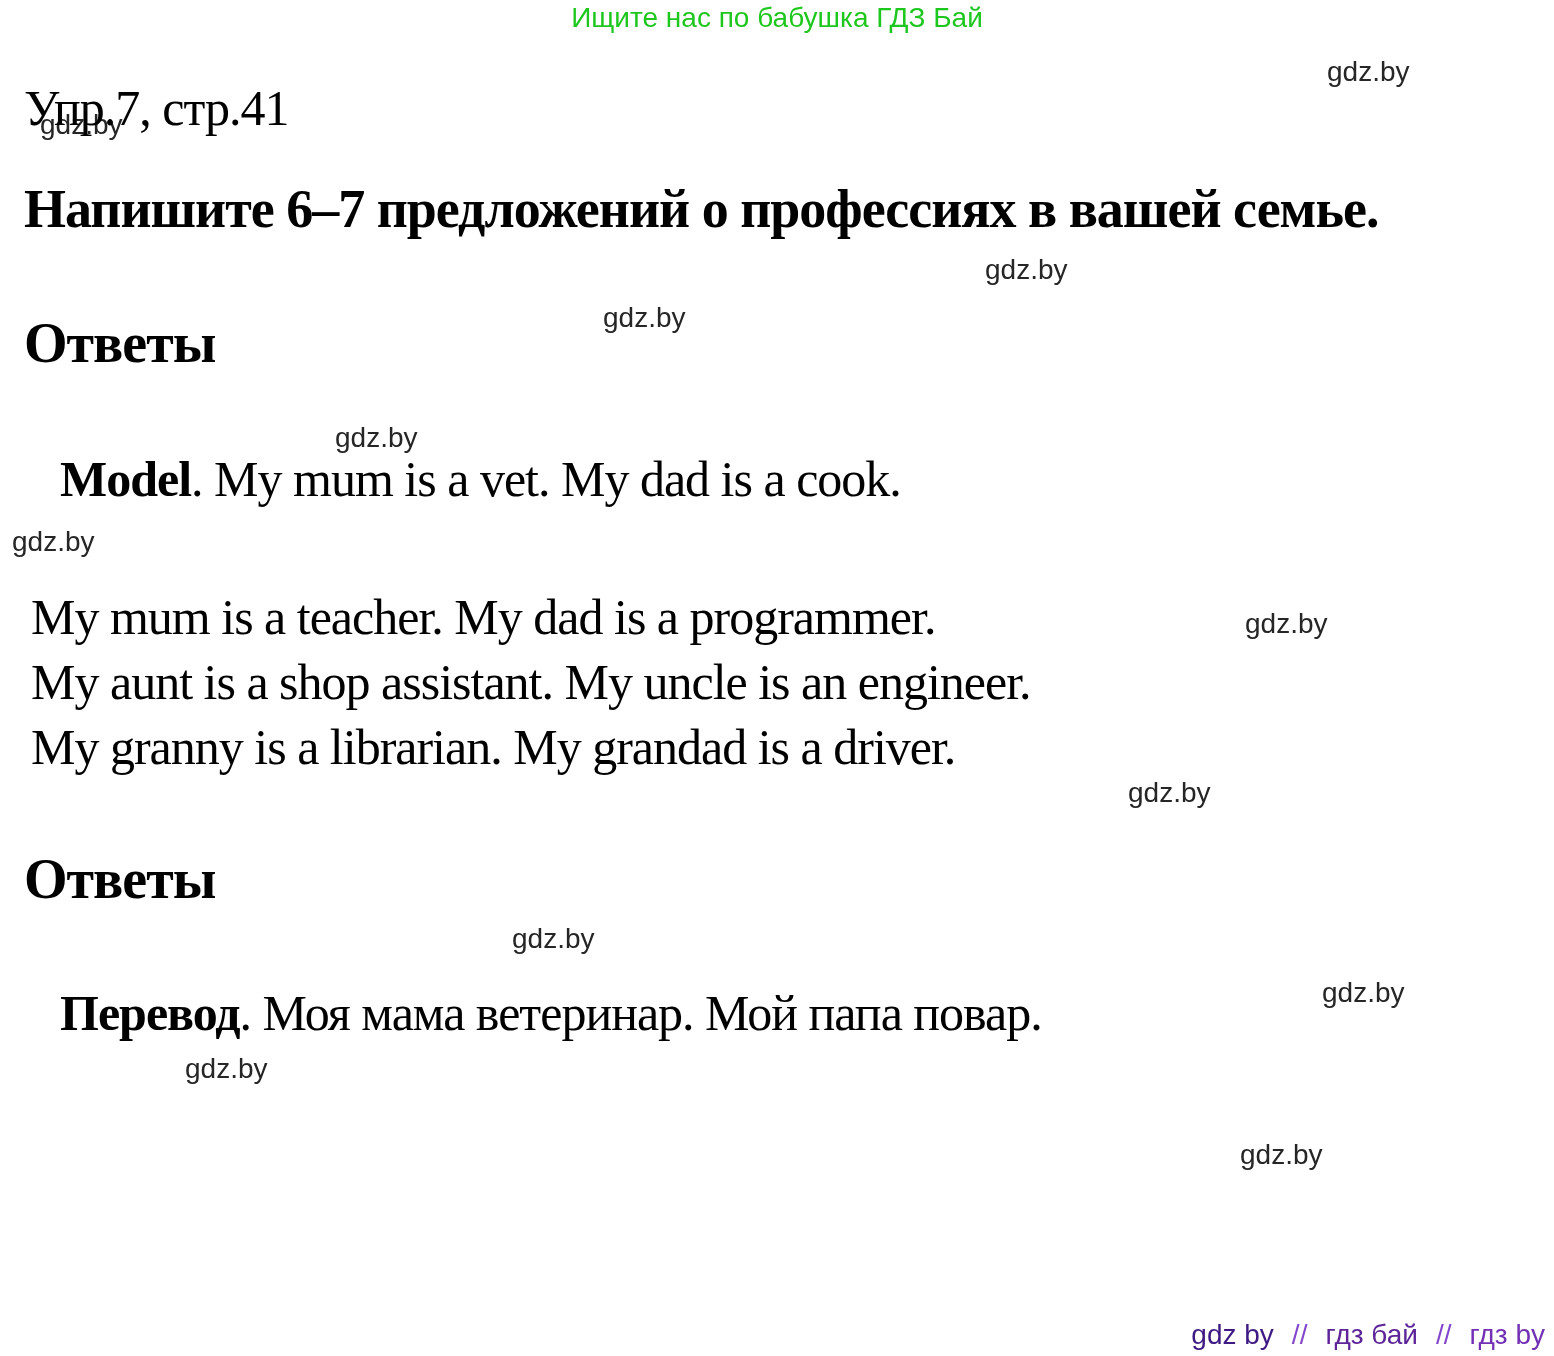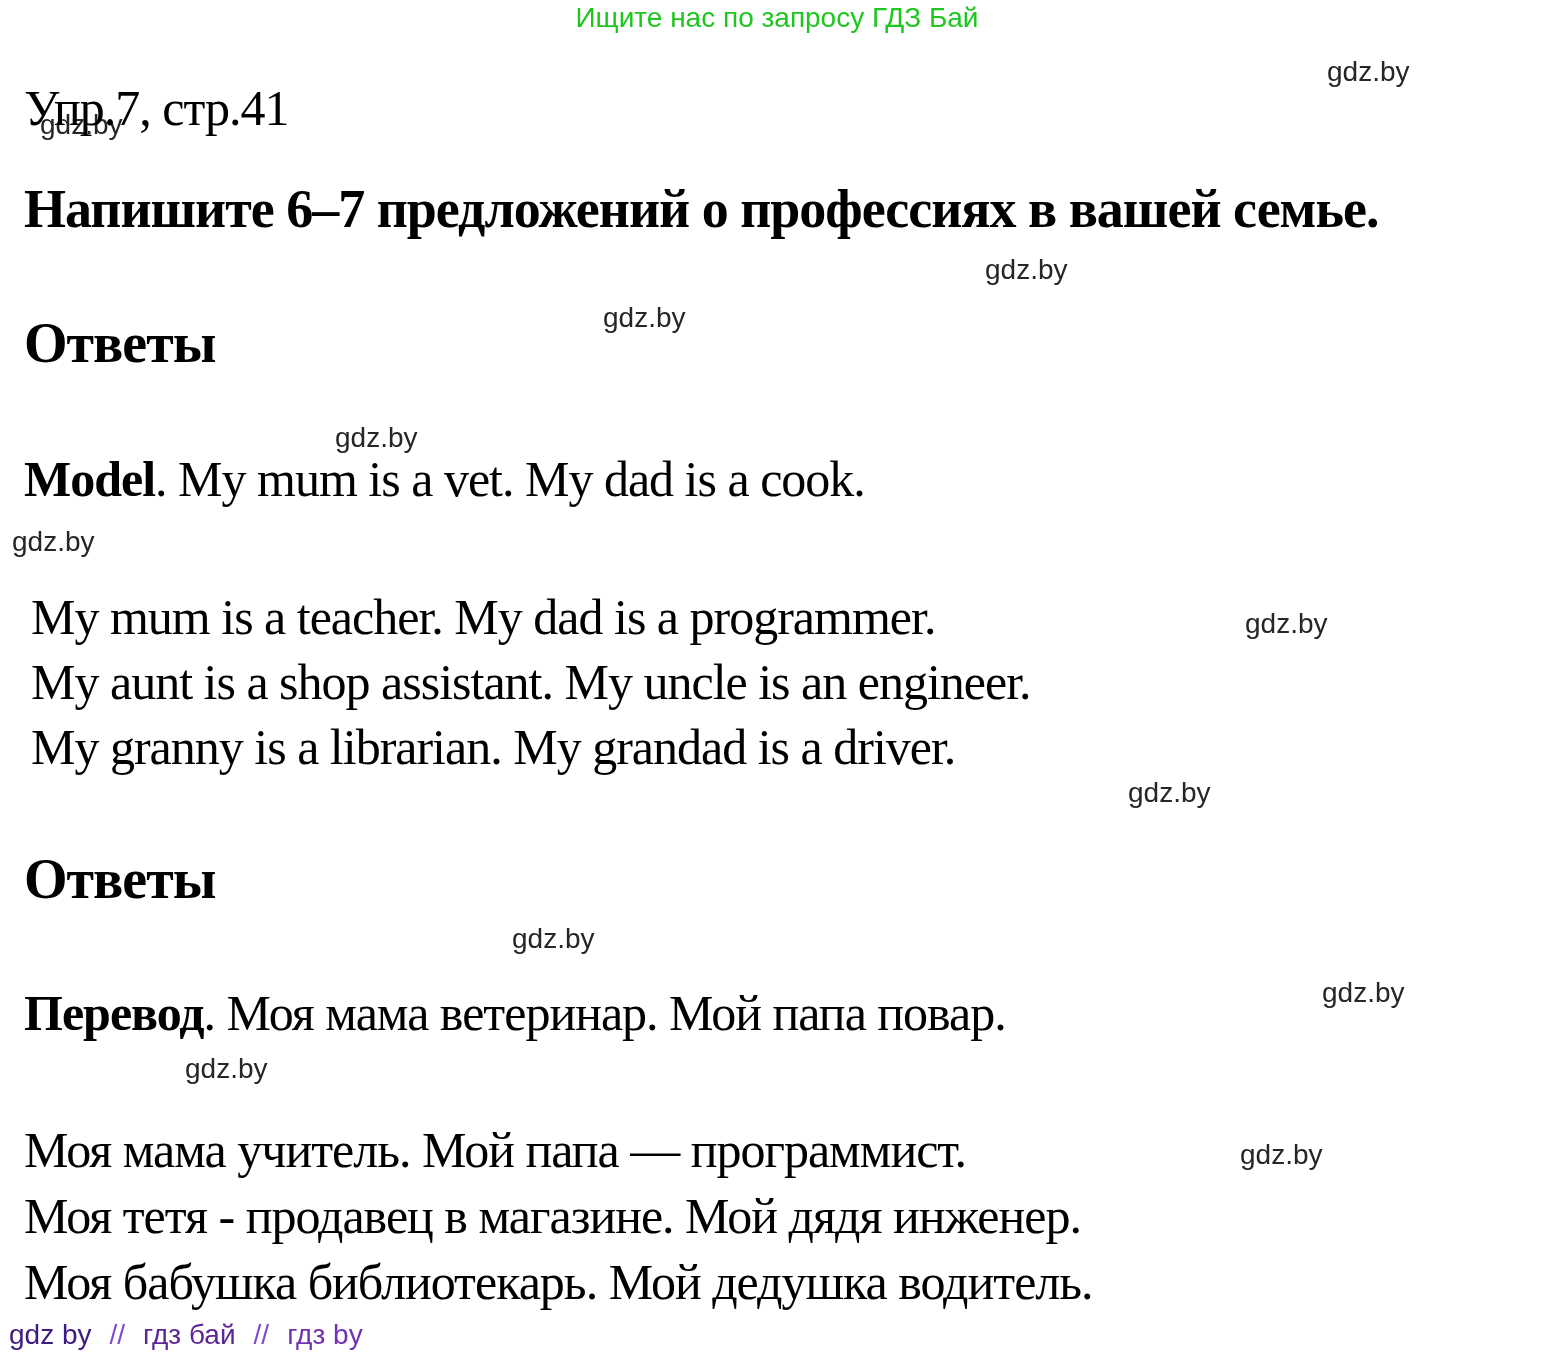--- a/index.html
+++ b/index.html
@@ -55,42 +55,42 @@
   .answers-heading { top: 316px; }
   .translation-heading { top: 852px; }
 
   .model-line {
     position: absolute; left: 24px;
     font-size: 50px; line-height: 58px;
     letter-spacing: -1px; white-space: nowrap;
   }
   .model-en { top: 450px; }
   .model-ru { top: 984px; }
-  .model-label { font-weight: bold; }
+  .model-label { font-weight: bold; margin-left: 36px; }
 
   .sentence-block {
     position: absolute; left: 24px;
     font-size: 50px; letter-spacing: -1px; white-space: nowrap;
   }
   .en-block { top: 585px; line-height: 65px; margin-left: 7px; }
   .ru-block { top: 1117px; line-height: 66px; }
 
   .footer {
     position: absolute; top: 1318px; left: 0; width: 100%;
-    text-align: left; font-size: 28px; line-height: 34px;
+    text-align: right; font-size: 28px; line-height: 34px;
     font-family: "Liberation Sans", "DejaVu Sans", sans-serif;
   }
   .footer span { margin: 0 9px; }
 </style>
 </head>
 <body>
 
 <div class="page">
 
-  <div class="notice" style="color: rgb(30, 199, 30);">Ищите нас по запросу ГДЗ Бай</div>
+  <div class="notice" style="color: rgb(30, 199, 30);">Ищите нас по бабушка ГДЗ Бай</div>
 
   <span class="wm wm1" style="color: rgb(38, 38, 38);">gdz.by</span>
   <span class="wm wm2" style="color: rgb(38, 38, 38);">gdz.by</span>
   <span class="wm wm3" style="color: rgb(38, 38, 38);">gdz.by</span>
   <span class="wm wm4" style="color: rgb(38, 38, 38);">gdz.by</span>
   <span class="wm wm5" style="color: rgb(38, 38, 38);">gdz.by</span>
   <span class="wm wm6" style="color: rgb(38, 38, 38);">gdz.by</span>
   <span class="wm wm7" style="color: rgb(38, 38, 38);">gdz.by</span>
   <span class="wm wm8" style="color: rgb(38, 38, 38);">gdz.by</span>
   <span class="wm wm9" style="color: rgb(38, 38, 38);">gdz.by</span>
@@ -113,23 +113,18 @@
     <div>My aunt is a shop assistant. My uncle is an engineer.</div>
     <div>My granny is a librarian. My grandad is a driver.</div>
   </div>
 
   <div class="section-heading translation-heading">Ответы</div>
 
   <div class="model-line model-ru">
     <span class="model-label">Перевод</span><span>. Моя мама ветеринар. Мой папа повар.</span>
   </div>
 
-  <div class="sentence-block ru-block">
-    <div>Моя мама учитель. Мой папа — программист.</div>
-    <div>Моя тетя - продавец в магазине. Мой дядя инженер.</div>
-    <div>Моя бабушка библиотекарь. Мой дедушка водитель.</div>
-  </div>
 
   <div class="footer">
     <span style="color: rgb(63, 26, 130);">gdz by</span><span style="color: rgb(131, 71, 204);">//</span><span style="color: rgb(94, 37, 152);">гдз бай</span><span style="color: rgb(131, 71, 204);">//</span><span style="color: rgb(114, 48, 181);">гдз by</span>
   </div>
 
 </div>
 
 </body></html>

